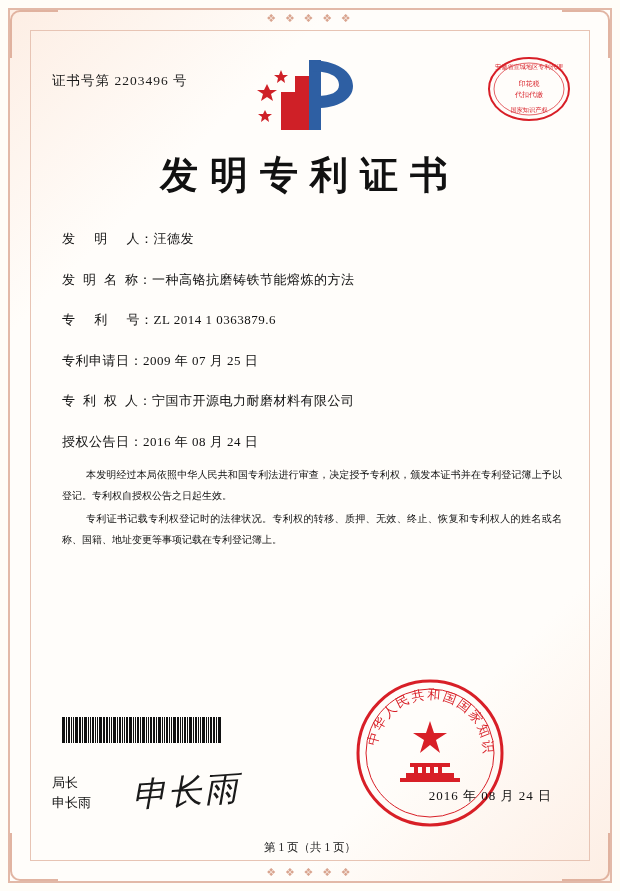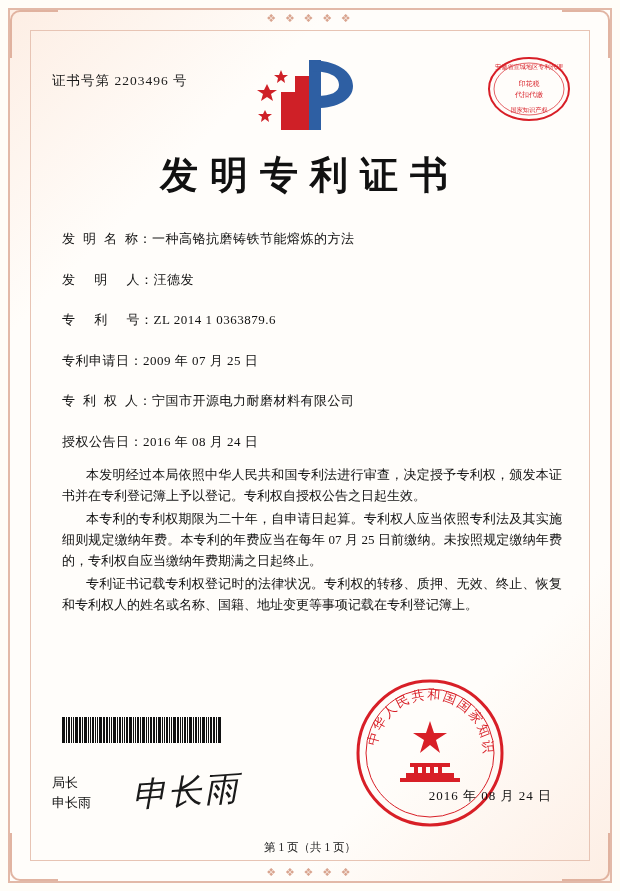--- a/index.html
+++ b/index.html
@@ -126,21 +126,21 @@
   .field .v {
     flex: 1 1 auto;
     letter-spacing: .5px;
   }
 
   .paras {
     position: absolute;
     top: 430px;
     left: 22px;
     right: 18px;
-    font-size: 13px;
+    font-size: 10px;
     line-height: 21px;
     color: #111;
     text-align: justify;
   }
   .paras p {
     margin: 0 0 2px 0;
     text-indent: 24px;
   }
 
   
@@ -245,48 +245,47 @@
         <text x="43" y="34" font-size="7" fill="#d81f27" text-anchor="middle" font-family="DejaVu Sans, sans-serif">印花税</text>
         <text x="43" y="45" font-size="7" fill="#d81f27" text-anchor="middle" font-family="DejaVu Sans, sans-serif">代扣代缴</text>
         <text x="43" y="60" font-size="6.2" fill="#d81f27" text-anchor="middle" font-family="DejaVu Sans, sans-serif">国家知识产权</text>
       </svg>
     </div>
 
     <div class="title">发明专利证书</div>
 
     <div class="fields">
       <div class="field">
+        <span class="k">发     明     人：</span>
+        <span class="v">汪德发</span>
+      </div>
+      <div class="field">
         <span class="k">发  明  名  称：</span>
         <span class="v">一种高铬抗磨铸铁节能熔炼的方法</span>
       </div>
       <div class="field">
-        <span class="k">发     明     人：</span>
-        <span class="v">汪德发</span>
-      </div>
-      <div class="field">
         <span class="k">专     利     号：</span>
         <span class="v">ZL 2014 1 0363879.6</span>
       </div>
       <div class="field">
         <span class="k">专利申请日：</span>
         <span class="v">2009 年 07 月 25 日</span>
       </div>
       <div class="field">
         <span class="k">专  利  权  人：</span>
         <span class="v">宁国市开源电力耐磨材料有限公司</span>
       </div>
       <div class="field">
         <span class="k">授权公告日：</span>
         <span class="v">2016 年 08 月 24 日</span>
       </div>
     </div>
 
     <div class="paras">
       <p>本发明经过本局依照中华人民共和国专利法进行审查，决定授予专利权，颁发本证书并在专利登记簿上予以登记。专利权自授权公告之日起生效。</p>
-      <p>本专利的专利权期限为二十年，自申请日起算。专利权人应当依照专利法及其实施细则规定缴纳年费。本专利的年费应当在每年 07 月 25 日前缴纳。未按照规定缴纳年费的，专利权自应当缴纳年费期满之日起终止。</p>
       <p>专利证书记载专利权登记时的法律状况。专利权的转移、质押、无效、终止、恢复和专利权人的姓名或名称、国籍、地址变更等事项记载在专利登记簿上。</p>
     </div>
 
     <div class="barcode"><i style="width:3px"></i><i style="width:1px"></i><i style="width:2px"></i><i style="width:1px"></i><i style="width:1px"></i><i style="width:3px"></i><i style="width:2px"></i><i style="width:1px"></i><i style="width:3px"></i><i style="width:1px"></i><i style="width:1px"></i><i style="width:2px"></i><i style="width:1px"></i><i style="width:1px"></i><i style="width:3px"></i><i style="width:2px"></i><i style="width:2px"></i><i style="width:1px"></i><i style="width:1px"></i><i style="width:3px"></i><i style="width:1px"></i><i style="width:2px"></i><i style="width:1px"></i><i style="width:1px"></i><i style="width:2px"></i><i style="width:3px"></i><i style="width:1px"></i><i style="width:1px"></i><i style="width:2px"></i><i style="width:1px"></i><i style="width:3px"></i><i style="width:1px"></i><i style="width:1px"></i><i style="width:2px"></i><i style="width:2px"></i><i style="width:1px"></i><i style="width:3px"></i><i style="width:1px"></i><i style="width:1px"></i><i style="width:2px"></i><i style="width:1px"></i><i style="width:1px"></i><i style="width:3px"></i><i style="width:2px"></i><i style="width:1px"></i><i style="width:1px"></i><i style="width:2px"></i><i style="width:1px"></i><i style="width:3px"></i><i style="width:1px"></i><i style="width:2px"></i><i style="width:1px"></i><i style="width:1px"></i><i style="width:3px"></i><i style="width:1px"></i><i style="width:1px"></i><i style="width:2px"></i><i style="width:2px"></i><i style="width:1px"></i><i style="width:3px"></i></div>
 
     <div class="sig-block">
       <div>局长</div>
       <div>申长雨</div>
     </div>
     <div class="signature">申长雨</div>

